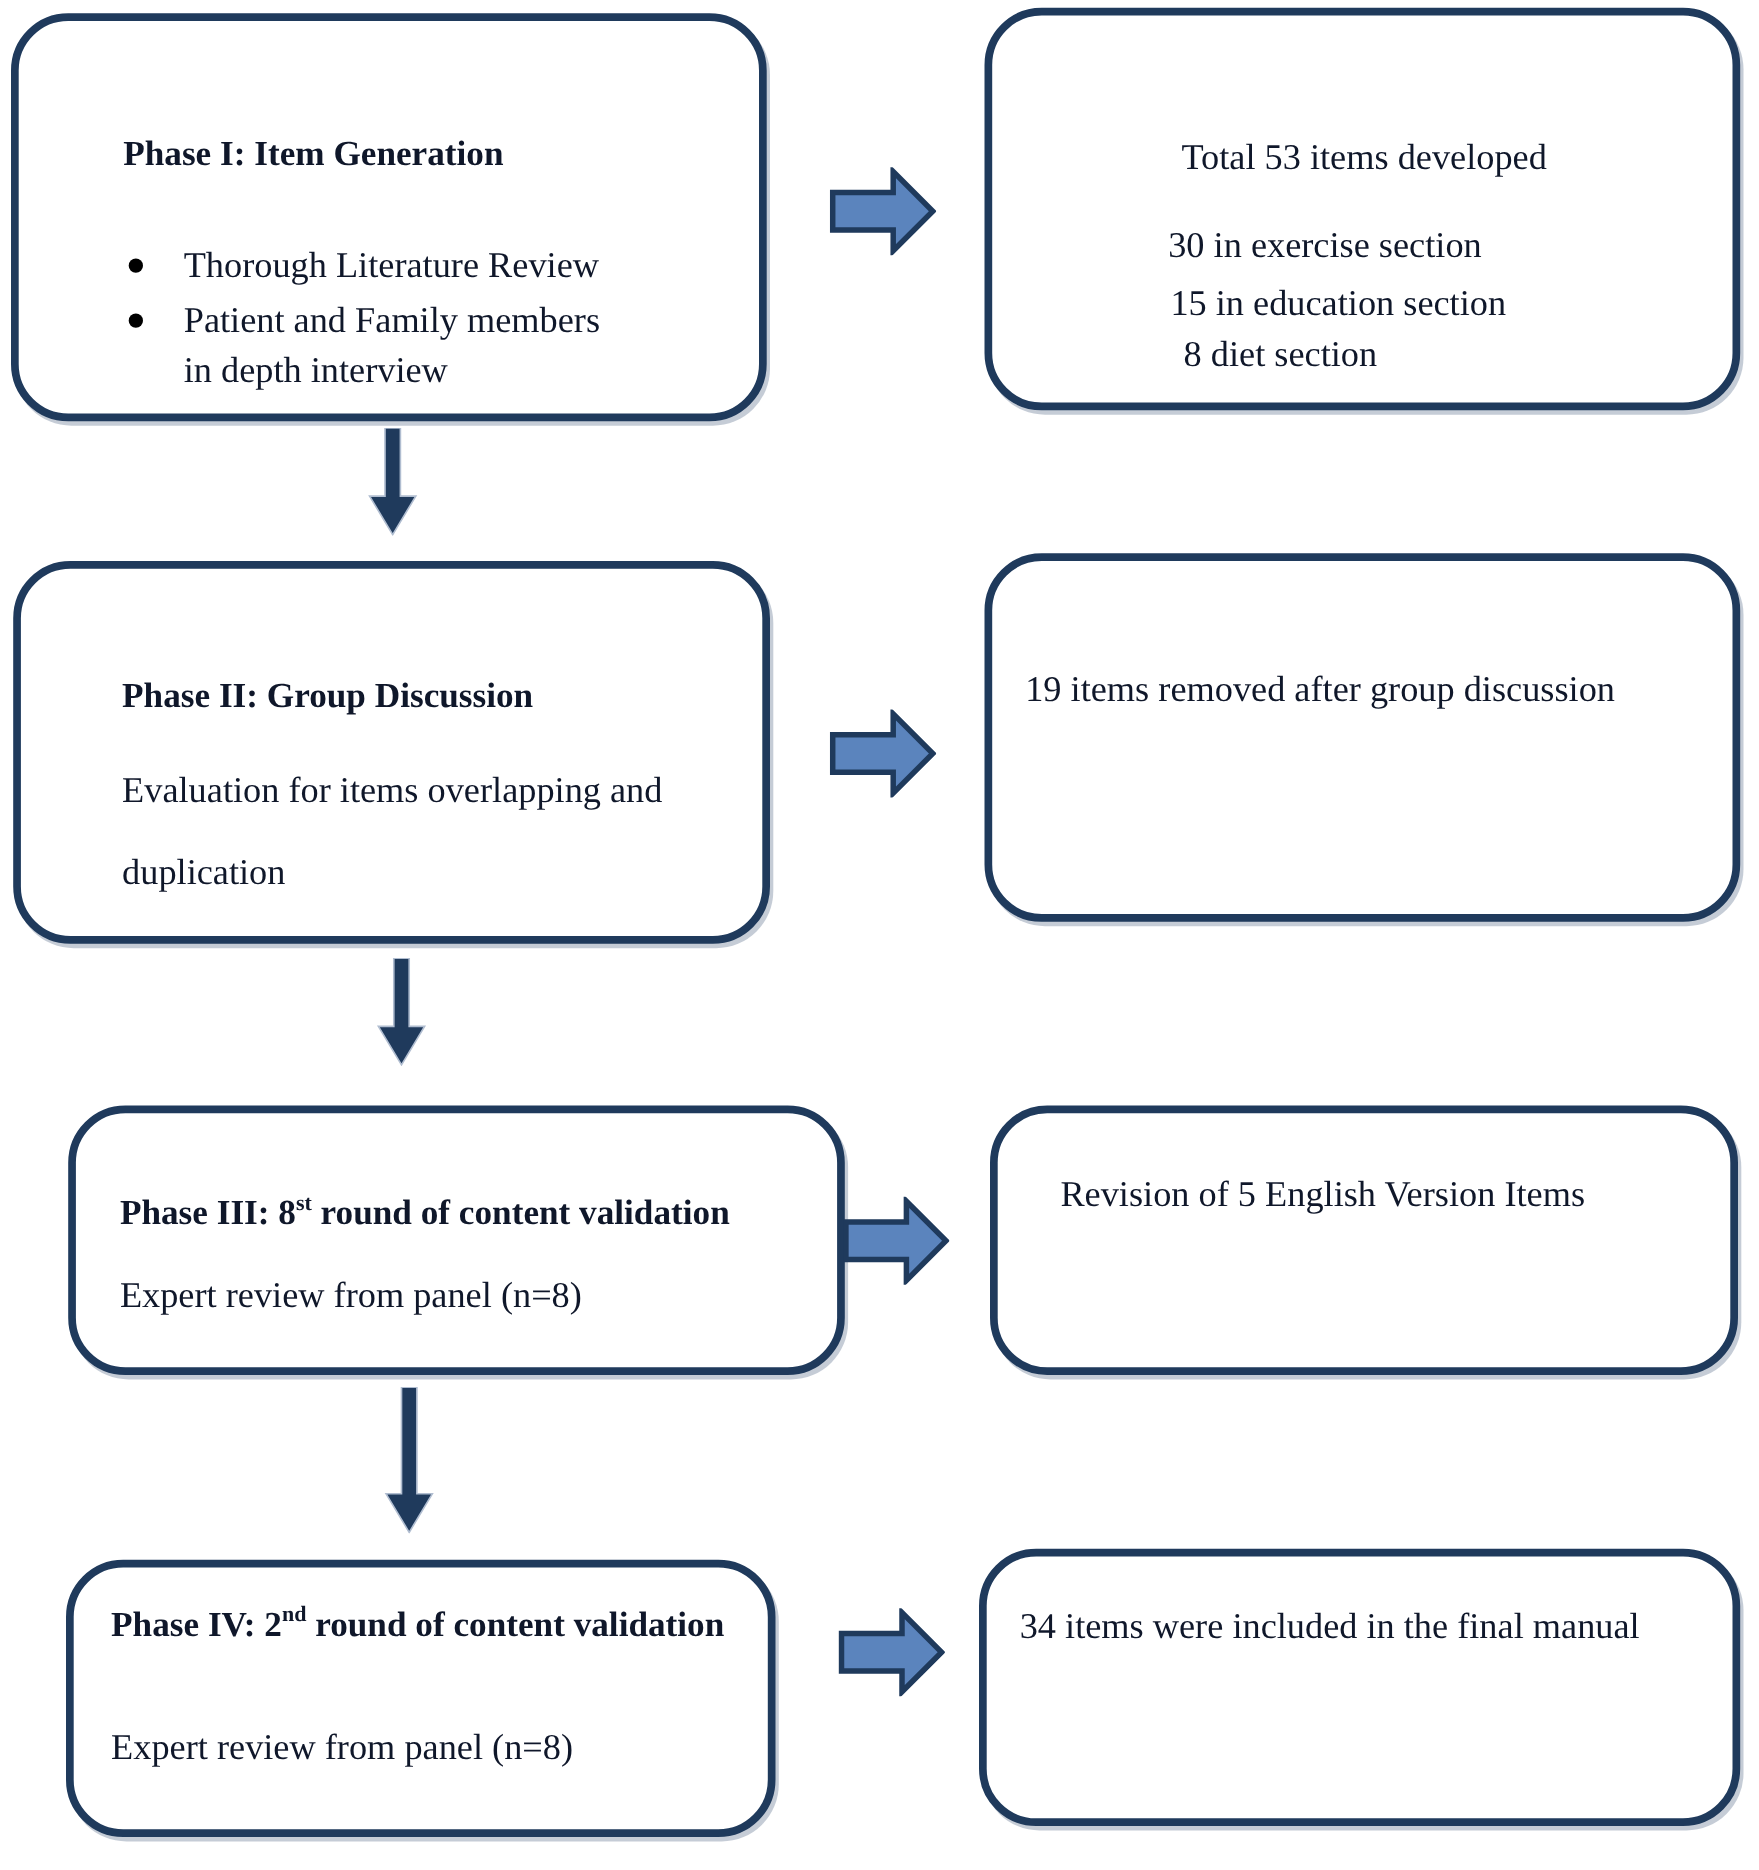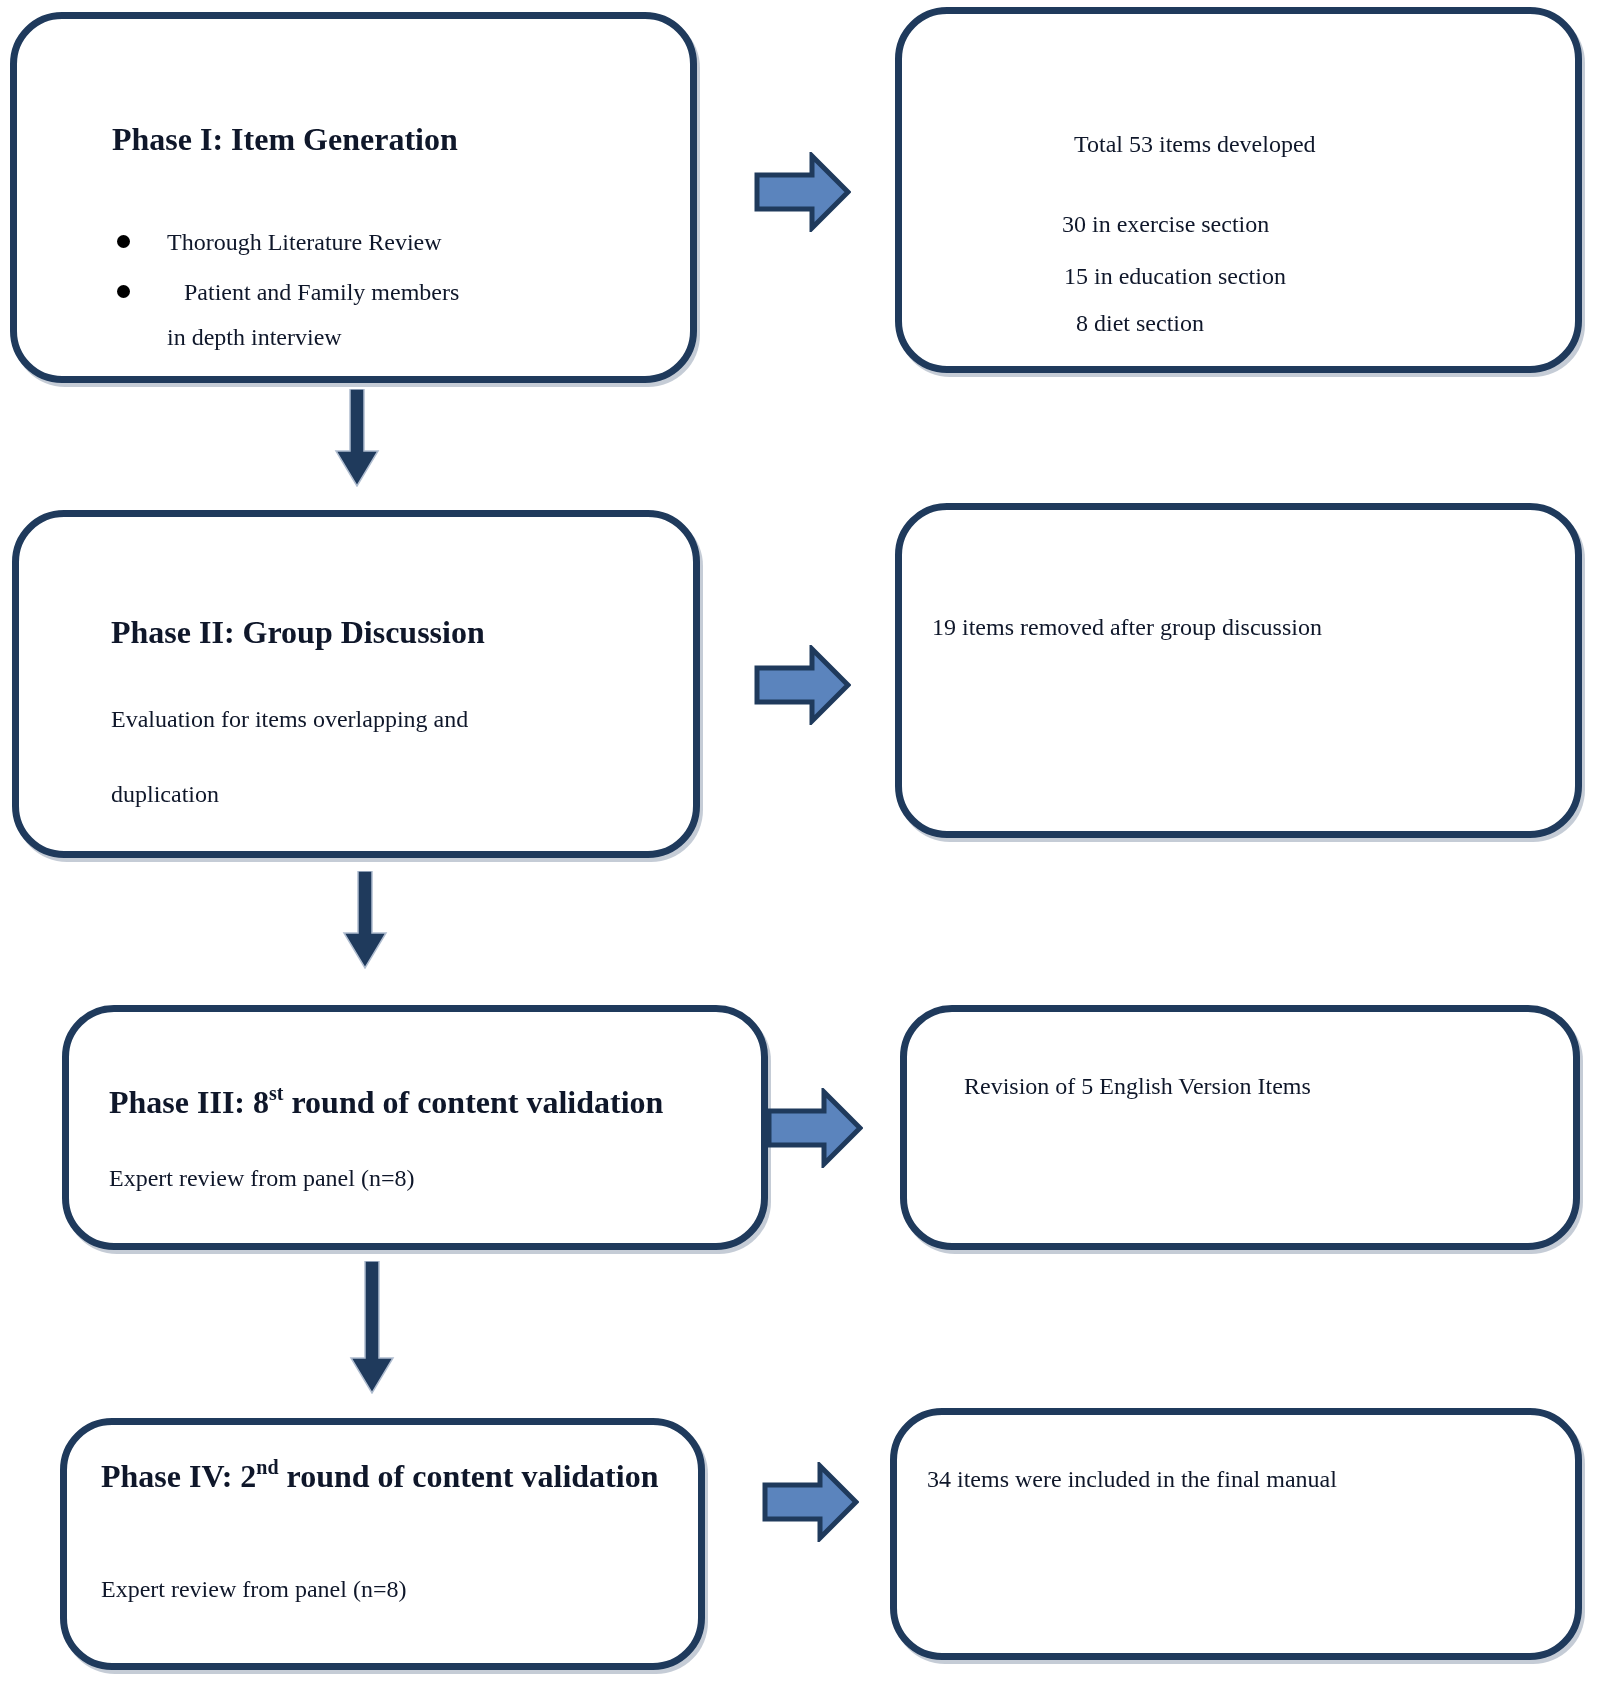--- a/index.html
+++ b/index.html
@@ -14,21 +14,21 @@
   .box{
     position:absolute;
     background:#ffffff;
     border:7px solid #1f3a5c;
     border-radius:52px;
     box-sizing:border-box;
     box-shadow:3px 4px 0 rgba(150,162,180,0.55);
   }
   .txt{
     position:absolute;
-    font-size:24px;
+    font-size:33px;
     line-height:40px;
     white-space:nowrap;
   }
   .hd{
     font-weight:bold;
     font-size:32px;
   }
   .sup{
     font-size:20px;
     font-weight:bold;
@@ -46,21 +46,21 @@
 </head>
 <body>
 
 <div id="canvas">
 
   <div class="box" style="left:10px;top:12px;width:687px;height:371px;">
     <div class="txt hd" style="left:95px;top:100px;">Phase I: Item Generation</div>
     <span class="dot" style="left:100px;top:216px;"></span>
     <div class="txt" style="left:150px;top:203px;">Thorough Literature Review</div>
     <span class="dot" style="left:100px;top:266px;"></span>
-    <div class="txt" style="left:167px;top:253px;">Patient and Family members</div>
+    <div class="txt" style="left:150px;top:253px;">Patient and Family members</div>
     <div class="txt" style="left:150px;top:298px;">in depth interview</div>
   </div>
 
   <div class="box" style="left:895px;top:7px;width:687px;height:366px;">
     <div class="txt" style="left:172px;top:110px;">Total 53 items developed</div>
     <div class="txt" style="left:160px;top:190px;">30 in exercise section</div>
     <div class="txt" style="left:162px;top:242px;">15 in education section</div>
     <div class="txt" style="left:174px;top:289px;">8 diet section</div>
   </div>
 

